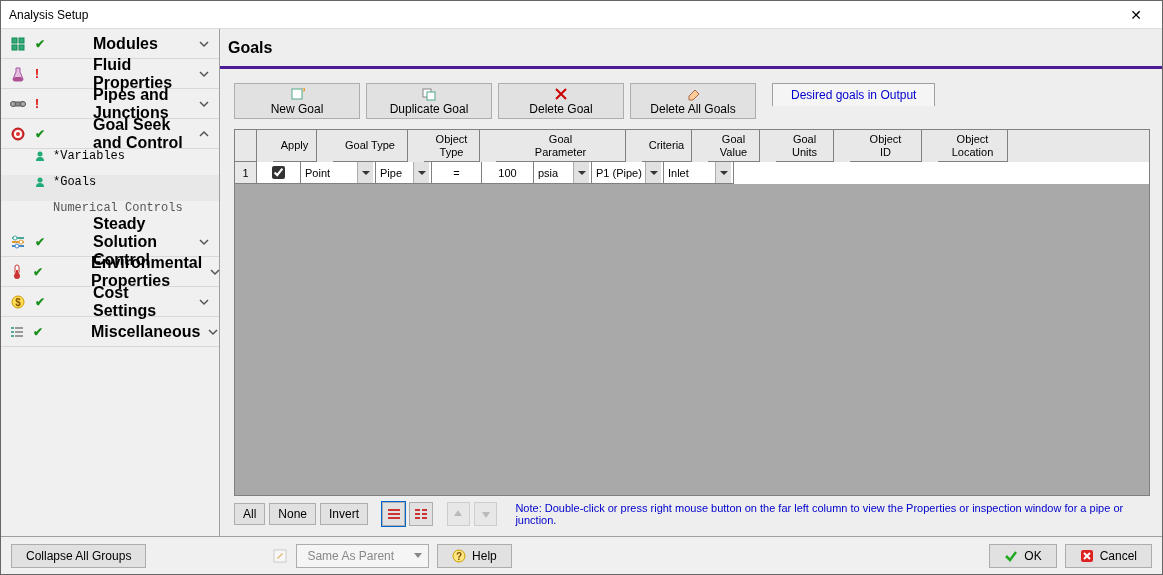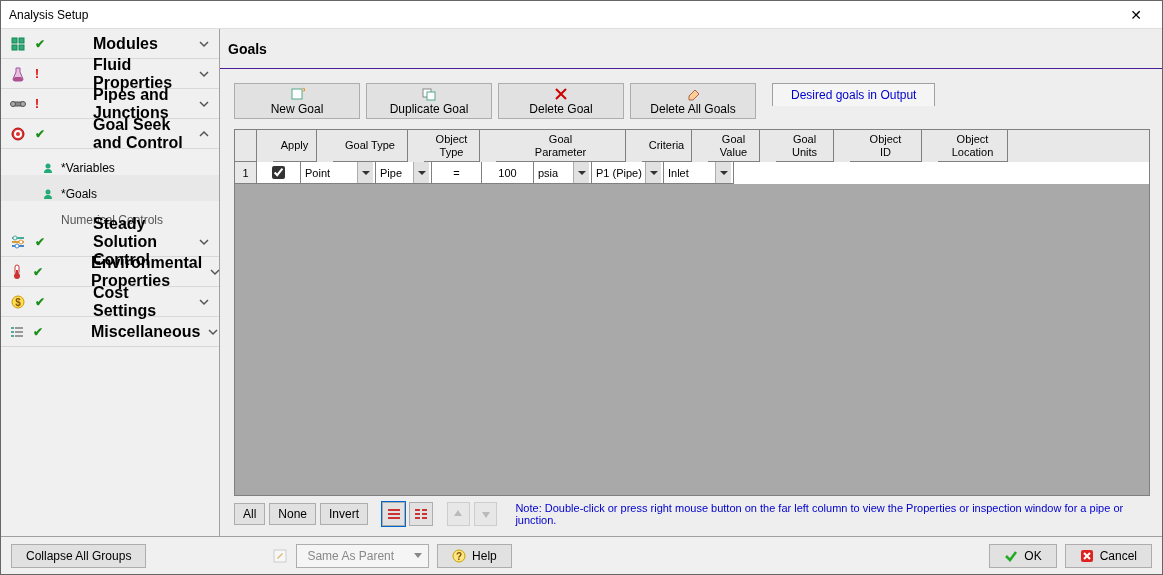--- a/index.html
+++ b/index.html
@@ -12,27 +12,27 @@
 .titlebar .close-x { width: 40px; height: 26px; display: flex; align-items: center; justify-content: center; cursor: pointer; font-size: 14px; font-family: Arial; }
 
 .body { flex: 1; display: flex; min-height: 0; }
 
 .sidebar { width: 219px; background: #f0f0f0; border-right: 1px solid #a0a0a0; display: flex; flex-direction: column; }
 .side-item { height: 30px; display: flex; align-items: center; padding: 0 8px; border-bottom: 1px solid #d8d8d8; cursor: pointer; gap: 8px; }
 .side-item .icon { width: 18px; height: 18px; display: flex; align-items: center; justify-content: center; }
 .side-item .bang { width: 6px; color: #d00; font-weight: bold; font-size: 12px; }
 .side-item .lbl { flex: 1; font-weight: bold; font-size: 16px; padding-left: 44px; }
 .side-item .chev { width: 14px; color: #555; display: flex; align-items: center; justify-content: center; }
-.side-sub { height: 26px; display: flex; align-items: flex-end; padding-left: 40px; cursor: pointer; gap: 6px; font-size: 12px; }
+.side-sub { height: 26px; display: flex; align-items: flex-start; padding-left: 32px; cursor: pointer; gap: 6px; font-size: 12px; font-family: Liberation Mono, monospace; }
 .side-sub.active { background: #e8e8e8; }
 .side-sub .subicon { width: 14px; height: 14px; display: flex; align-items: center; justify-content: center; }
 .side-sub .subicon svg { display: block; }
 
 .main { flex: 1; display: flex; flex-direction: column; background: #eee; }
-.main-header { height: 40px; padding-left: 8px; display: flex; align-items: center; border-bottom: 1px solid #4c1d95; font-weight: bold; font-size: 14px; background: #eee; }
+.main-header { height: 40px; padding-left: 8px; display: flex; align-items: center; border-bottom: 3px solid #4c1d95; font-weight: bold; font-size: 16px; background: #eee; }
 .main-content { flex: 1; padding: 14px 12px 0 14px; display: flex; flex-direction: column; min-height: 0; }
 
 .toolbar { display: flex; gap: 6px; align-items: flex-start; }
 .tb-btn { width: 126px; height: 36px; border: 1px solid #adadad; background: #e1e1e1; display: flex; flex-direction: column; align-items: center; justify-content: center; cursor: pointer; gap: 1px; font-size: 12px; }
 .tb-btn .tb-icon { height: 14px; display: flex; align-items: center; justify-content: center; }
 .tab-strip { display: flex; margin-left: 10px; align-items: flex-end; }
 .tab { border: 1px solid #a0a0a0; border-bottom: none; background: #f5f5f5; padding: 4px 18px; font-size: 12px; color: #0000cc; cursor: pointer; }
 
 .grid-wrap { border: 1px solid #808080; margin-top: 10px; flex: 1; min-height: 0; background: #a9a9a9; display: flex; flex-direction: column; }
 .grid-head-row, .grid-row { display: flex; }

